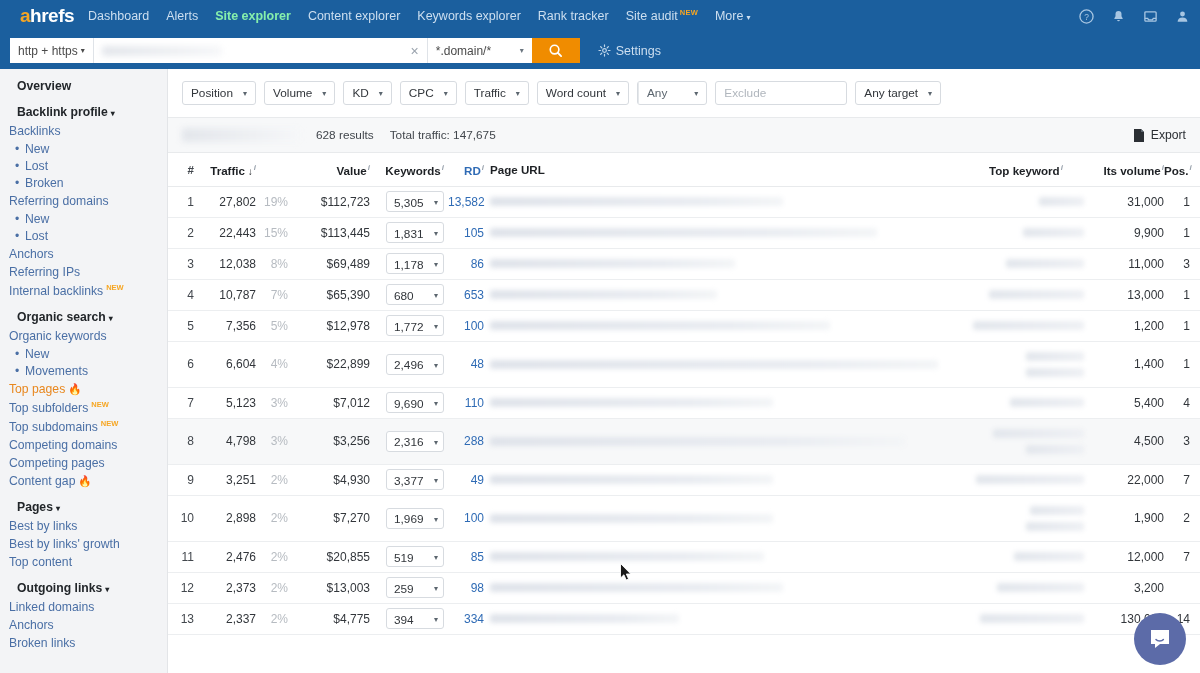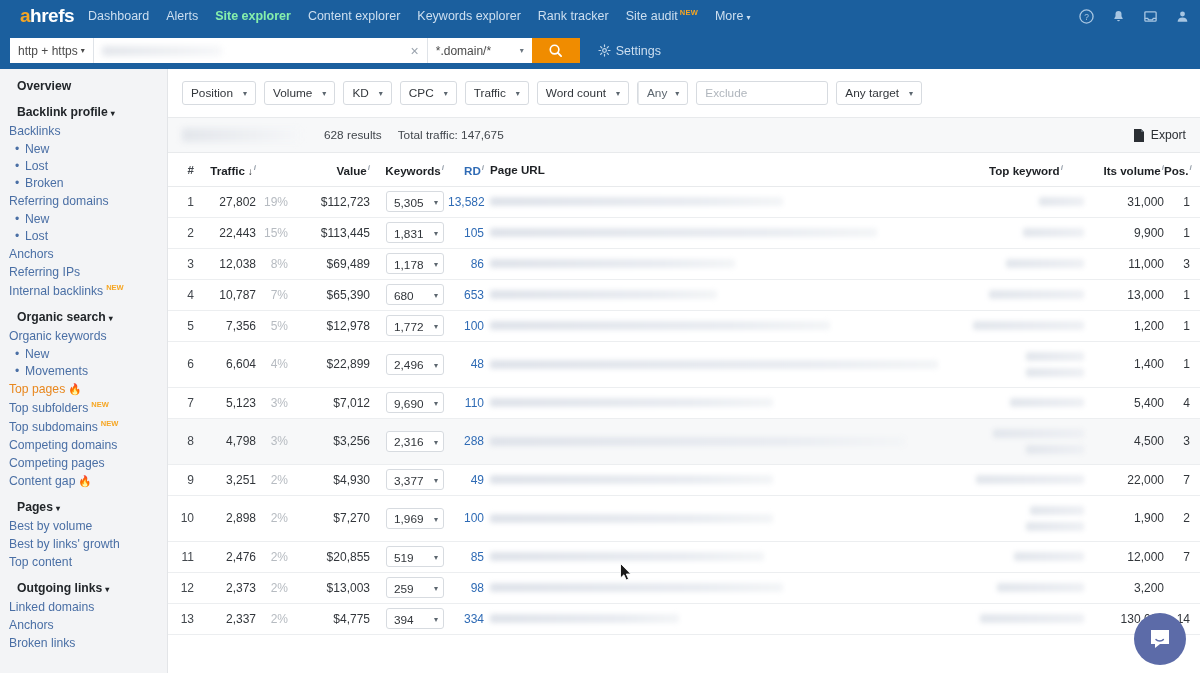--- a/index.html
+++ b/index.html
@@ -95,31 +95,31 @@
   .ftext {
     height: 24px; border: 1px solid #d7dbe0; border-radius: 3px; background: #fff;
     display: flex; align-items: center; font-size: 11.8px; color: #b0b6bd;
   }
   .ftext input {
     border: 0; outline: 0; font-size: 11.8px; font-family: inherit;
     color: #32363b; height: 22px; padding: 0 8px; background: transparent;
   }
   .ftext input::placeholder { color: #b0b6bd; }
   .f-any {
-    display: flex; align-items: center; gap: 5px; padding: 0 8px;
+    display: flex; align-items: center; gap: 24px; padding: 0 8px;
     border-left: 1px solid #e5e8eb; height: 22px; color: #5c666f; cursor: pointer; justify-content: flex-end;
   }
 
   .toolbar {
     margin-top: 12px; height: 36px; background: #f7f8f9;
     border-top: 1px solid #e8eaec; border-bottom: 1px solid #e8eaec;
     display: flex; align-items: center; padding: 0 14px;
   }
   .tb-blur { width: 118px; height: 14px; }
-  .tb-stat { font-size: 11.8px; color: #42474d; margin-left: 24px; }
+  .tb-stat { font-size: 11.8px; color: #42474d; margin-left: 16px; }
   .tb-stat.sp { margin-left: 16px; }
   .export { margin-left: auto; display: flex; align-items: center; gap: 6px; font-size: 12.2px; color: #2b2f34; cursor: pointer; }
 
   
   table { width: 100%; border-collapse: collapse; table-layout: fixed; }
   thead th {
     font-size: 11.6px; font-weight: bold; color: #1d2024;
     padding: 10px 0 9px; border-bottom: 1px solid #e8eaec; white-space: nowrap;
   }
   tbody td {
@@ -261,21 +261,21 @@
       <div class="s-link"><span>Organic keywords</span></div>
       <div class="s-sub"><span>New</span></div>
       <div class="s-sub"><span>Movements</span></div>
       <div class="s-link hot"><span>Top pages</span><span class="fire"> 🔥</span></div>
       <div class="s-link"><span>Top subfolders</span><span class="s-badge">NEW</span></div>
       <div class="s-link"><span>Top subdomains</span><span class="s-badge">NEW</span></div>
       <div class="s-link"><span>Competing domains</span></div>
       <div class="s-link"><span>Competing pages</span></div>
       <div class="s-link"><span>Content gap</span><span class="fire"> 🔥</span></div>
       <div class="s-group"><span>Pages</span><span class="caret"> ▾</span></div>
-      <div class="s-link"><span>Best by volume</span></div>
+      <div class="s-link"><span>Best by links</span></div>
       <div class="s-link"><span>Best by links' growth</span></div>
       <div class="s-link"><span>Top content</span></div>
       <div class="s-group"><span>Outgoing links</span><span class="caret"> ▾</span></div>
       <div class="s-link"><span>Linked domains</span></div>
       <div class="s-link"><span>Anchors</span></div>
       <div class="s-link"><span>Broken links</span></div>
       <div class="sb-fade"></div>
   </div>
 
   <div class="main">

